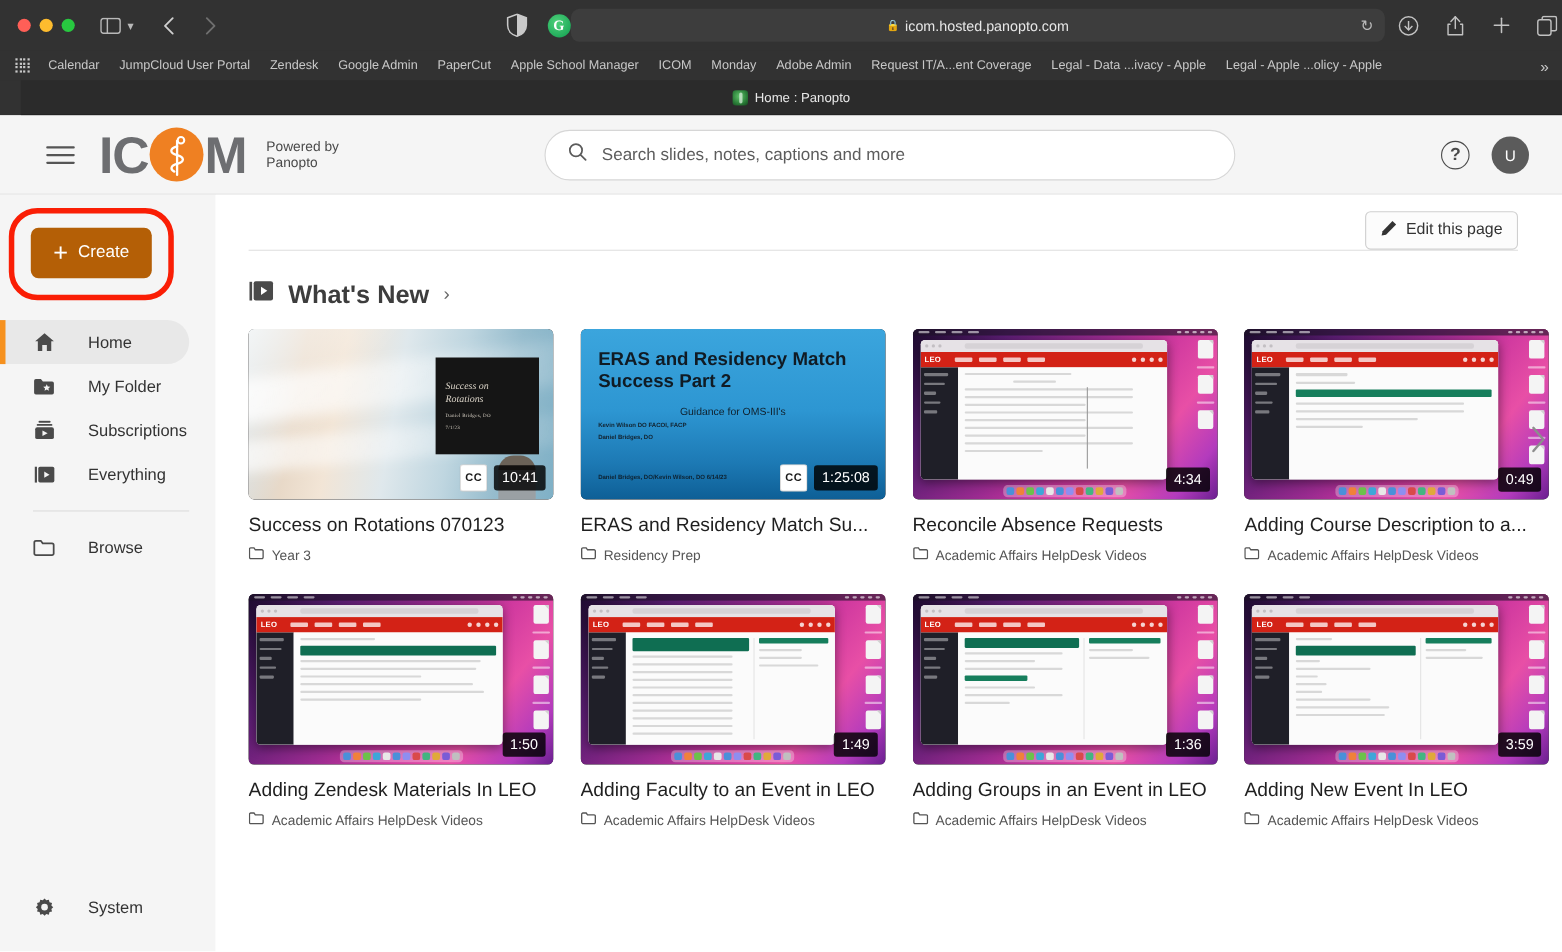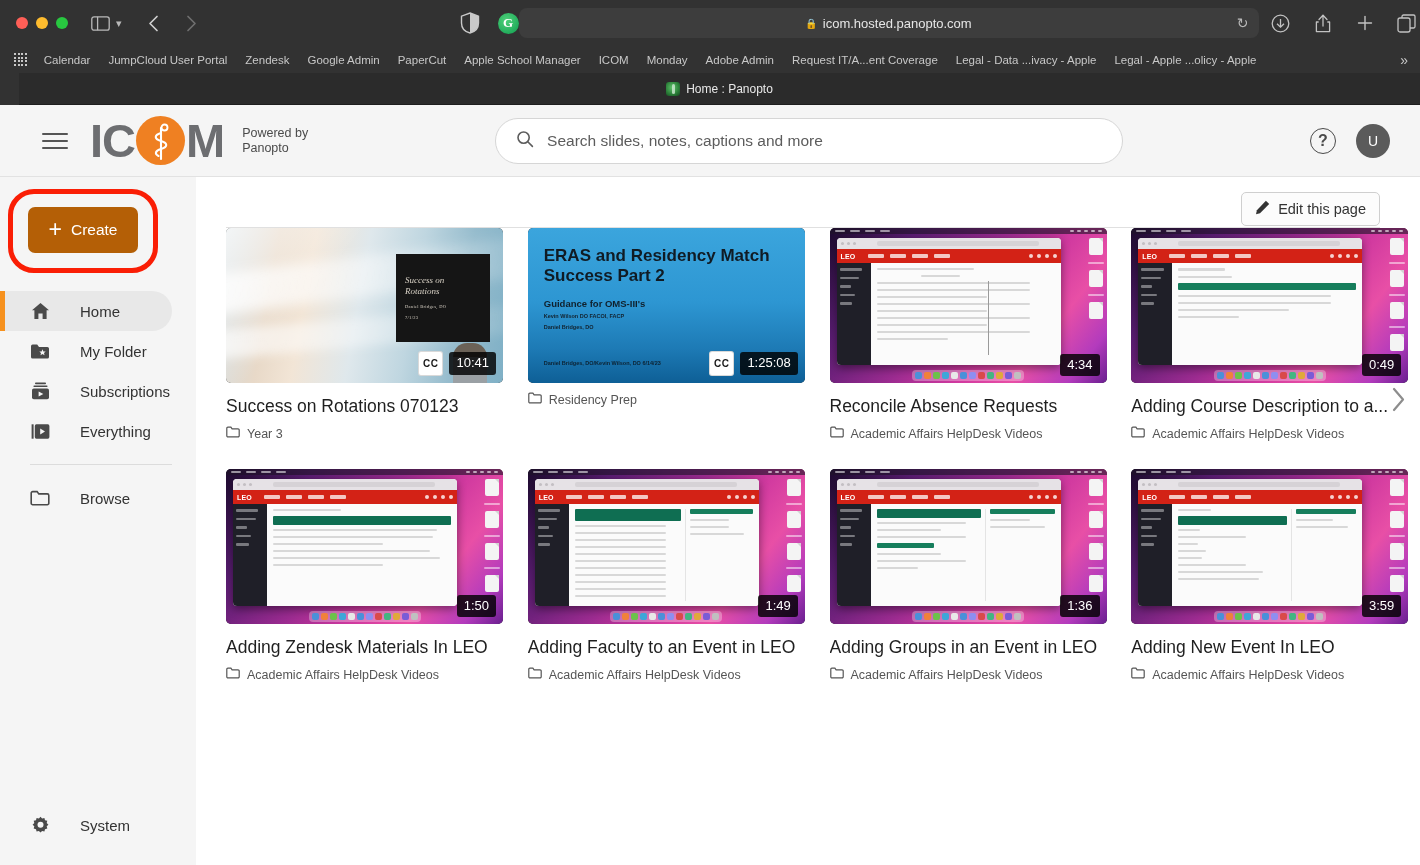--- a/index.html
+++ b/index.html
@@ -236,21 +236,21 @@
     background:linear-gradient(#6b6257 0 34%, #9aa0a4 34% 100%);
     border-radius:14px 14px 0 0;
   }
 
   .tn-blue {
     position:absolute; inset:0;
     background:linear-gradient(180deg,#3ba5dd 0%, #2d96d2 48%, #1d7ab5 78%, #0e5f96 100%);
     padding:18px 16px; color:#0d1b2a;
   }
   .tn-blue .bt { font-size:17px; font-weight:bold; line-height:1.15; color:#101b24;}
-  .tn-blue .bs1 { font-size:9.5px; font-weight:bold; margin-top:13px; color:#10202c;}
+  .tn-blue .bs1 { font-size:9.5px; font-weight:normal; margin-top:13px; color:#10202c;text-align:center;}
   .tn-blue .bs2 { font-size:5.5px; font-weight:bold; margin-top:3px; color:#12222e; line-height:1.5;}
   .tn-blue .bfoot { position:absolute; left:16px; bottom:17px; font-size:5.5px; font-weight:bold; color:#0d2231;}
 
   
   .tn-mac { position:absolute; inset:0; overflow:hidden; }
   .mac-desk {
     position:absolute; inset:0;
     background:linear-gradient(128deg,#1c0b2e 0%, #5b1d73 22%, #9b2b90 45%,
       #d0399f 62%, #e84fa6 76%, #b33bbd 90%, #6a1f8f 100%);
   }
@@ -554,20 +554,31 @@
           <span>
             <svg width="15" height="15" viewBox="0 0 15 15" fill="#333">
                 <path d="M10.9 0.8 L14.2 4.1 L5 13.3 L1 14.2 L1.9 10.2 Z"></path>
               </svg>
           </span>
           <span>Edit this page</span>
         </div>
       </div>
       <div class="divider-line"></div>
 
+      <div class="section-head">
+        <span>
+          <svg width="23" height="21" viewBox="0 0 23 21" fill="none">
+              <rect x="0.8" y="2.2" width="2.4" height="17" fill="#4a4a4a"></rect>
+              <rect x="4.6" y="1.6" width="17.6" height="17.6" rx="2" fill="#4a4a4a"></rect>
+              <path d="M11.3 6.6 L17 10.4 L11.3 14.2 Z" fill="#fff"></path>
+            </svg>
+        </span>
+        <span>What's New</span>
+        <span class="sec-chev">›</span>
+      </div>
 
       <div class="grid">
 
         <div class="card">
           <div class="thumb">
             <div class="tn-abstract"></div>
             <div class="presenter"></div>
             <div class="slide-dark">
               <div class="sd-t">Success on</div>
               <div class="sd-t">Rotations</div>
@@ -596,20 +607,21 @@
               <div class="bs1">Guidance for OMS-III's</div>
               <div class="bs2">Kevin Wilson DO FACOI, FACP</div>
               <div class="bs2">Daniel Bridges, DO</div>
               <div class="bfoot">Daniel Bridges, DO/Kevin Wilson, DO 6/14/23</div>
             </div>
             <div class="badges">
               <span class="cc-badge">CC</span>
               <span class="dur-badge">1:25:08</span>
             </div>
           </div>
+          <div class="card-title">ERAS and Residency Match Su...</div>
           <div class="card-folder">
             <span><svg width="14" height="12" viewBox="0 0 14 12" fill="none" stroke="#555" stroke-width="1.2">
                   <path d="M0.8 2.2 A1.1 1.1 0 0 1 1.9 1.1 H4.9 L6.1 2.8 H12.1 A1.1 1.1 0 0 1 13.2 3.9 V9.7 A1.1 1.1 0 0 1 12.1 10.8 H1.9 A1.1 1.1 0 0 1 0.8 9.7 Z"></path>
                 </svg></span>
             <span>Residency Prep</span>
           </div>
         </div>
 
         <div class="card">
           <div class="thumb">

